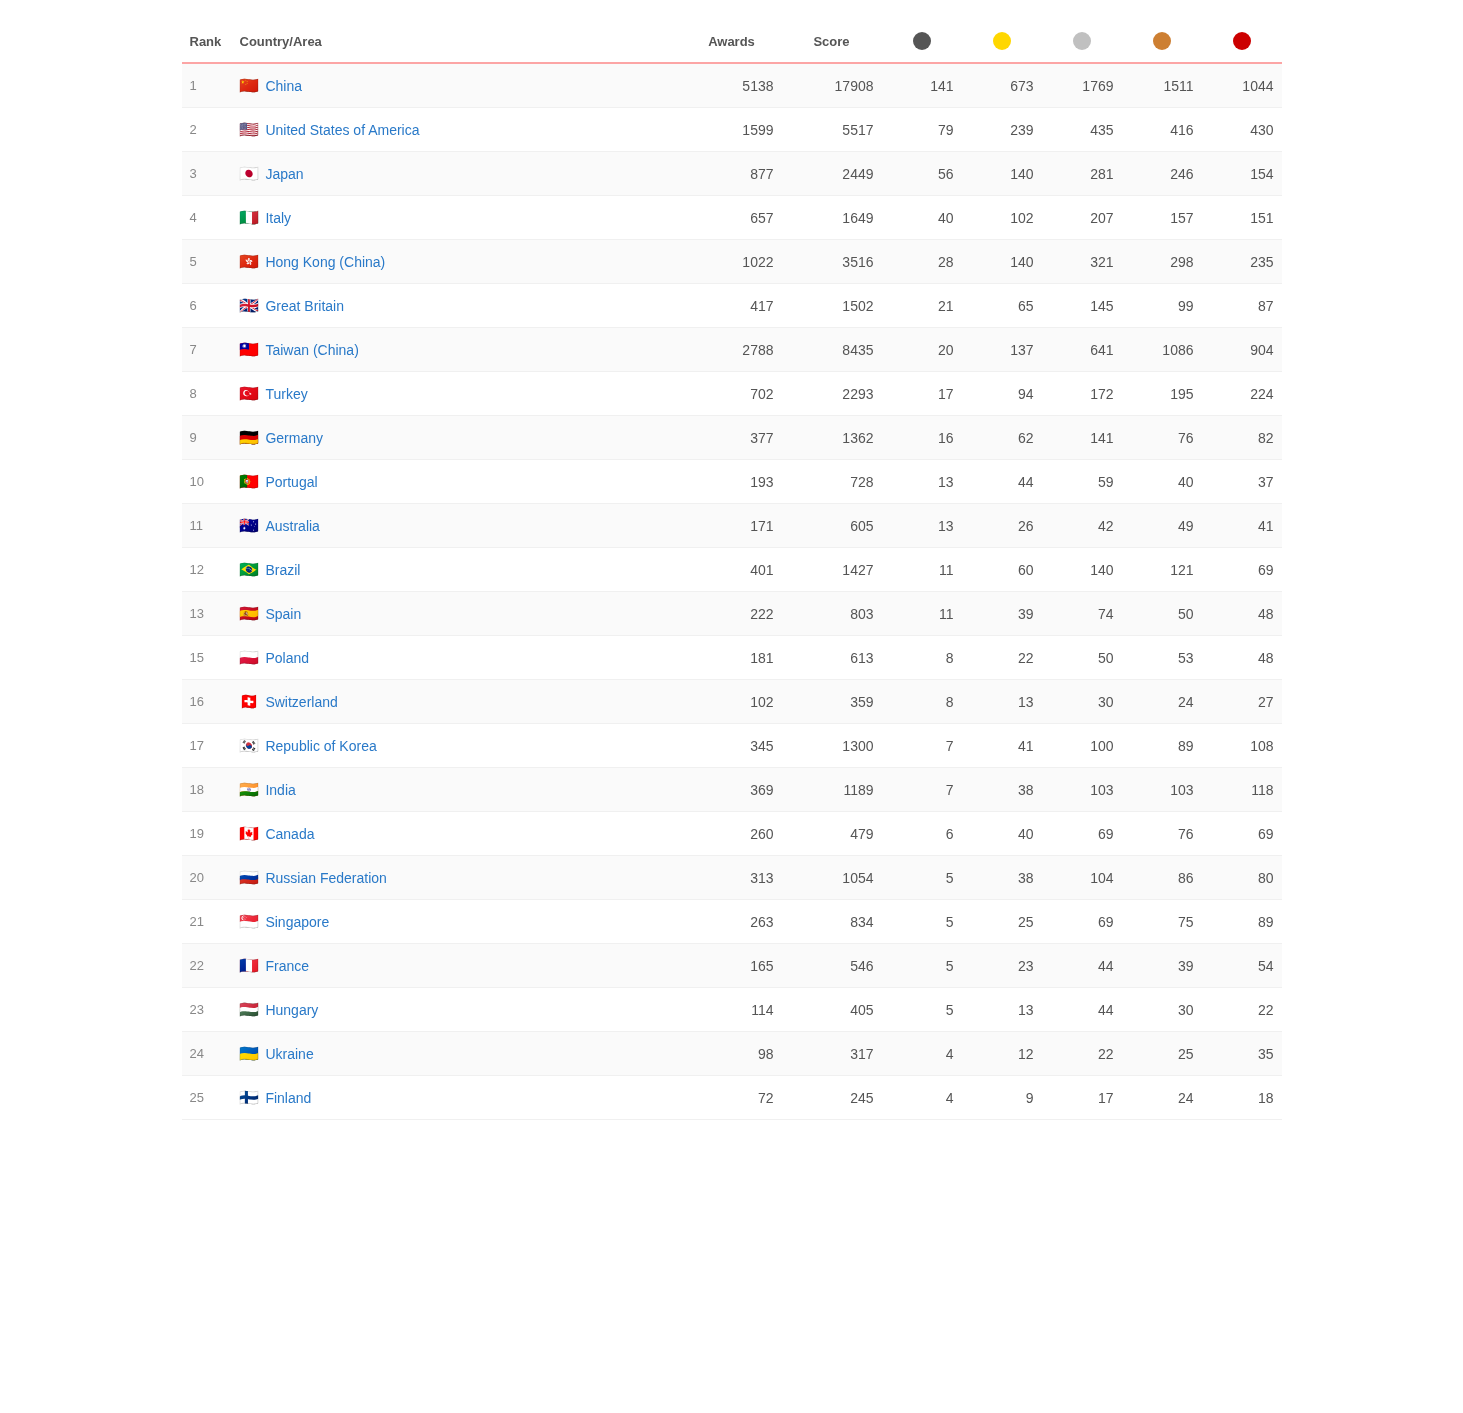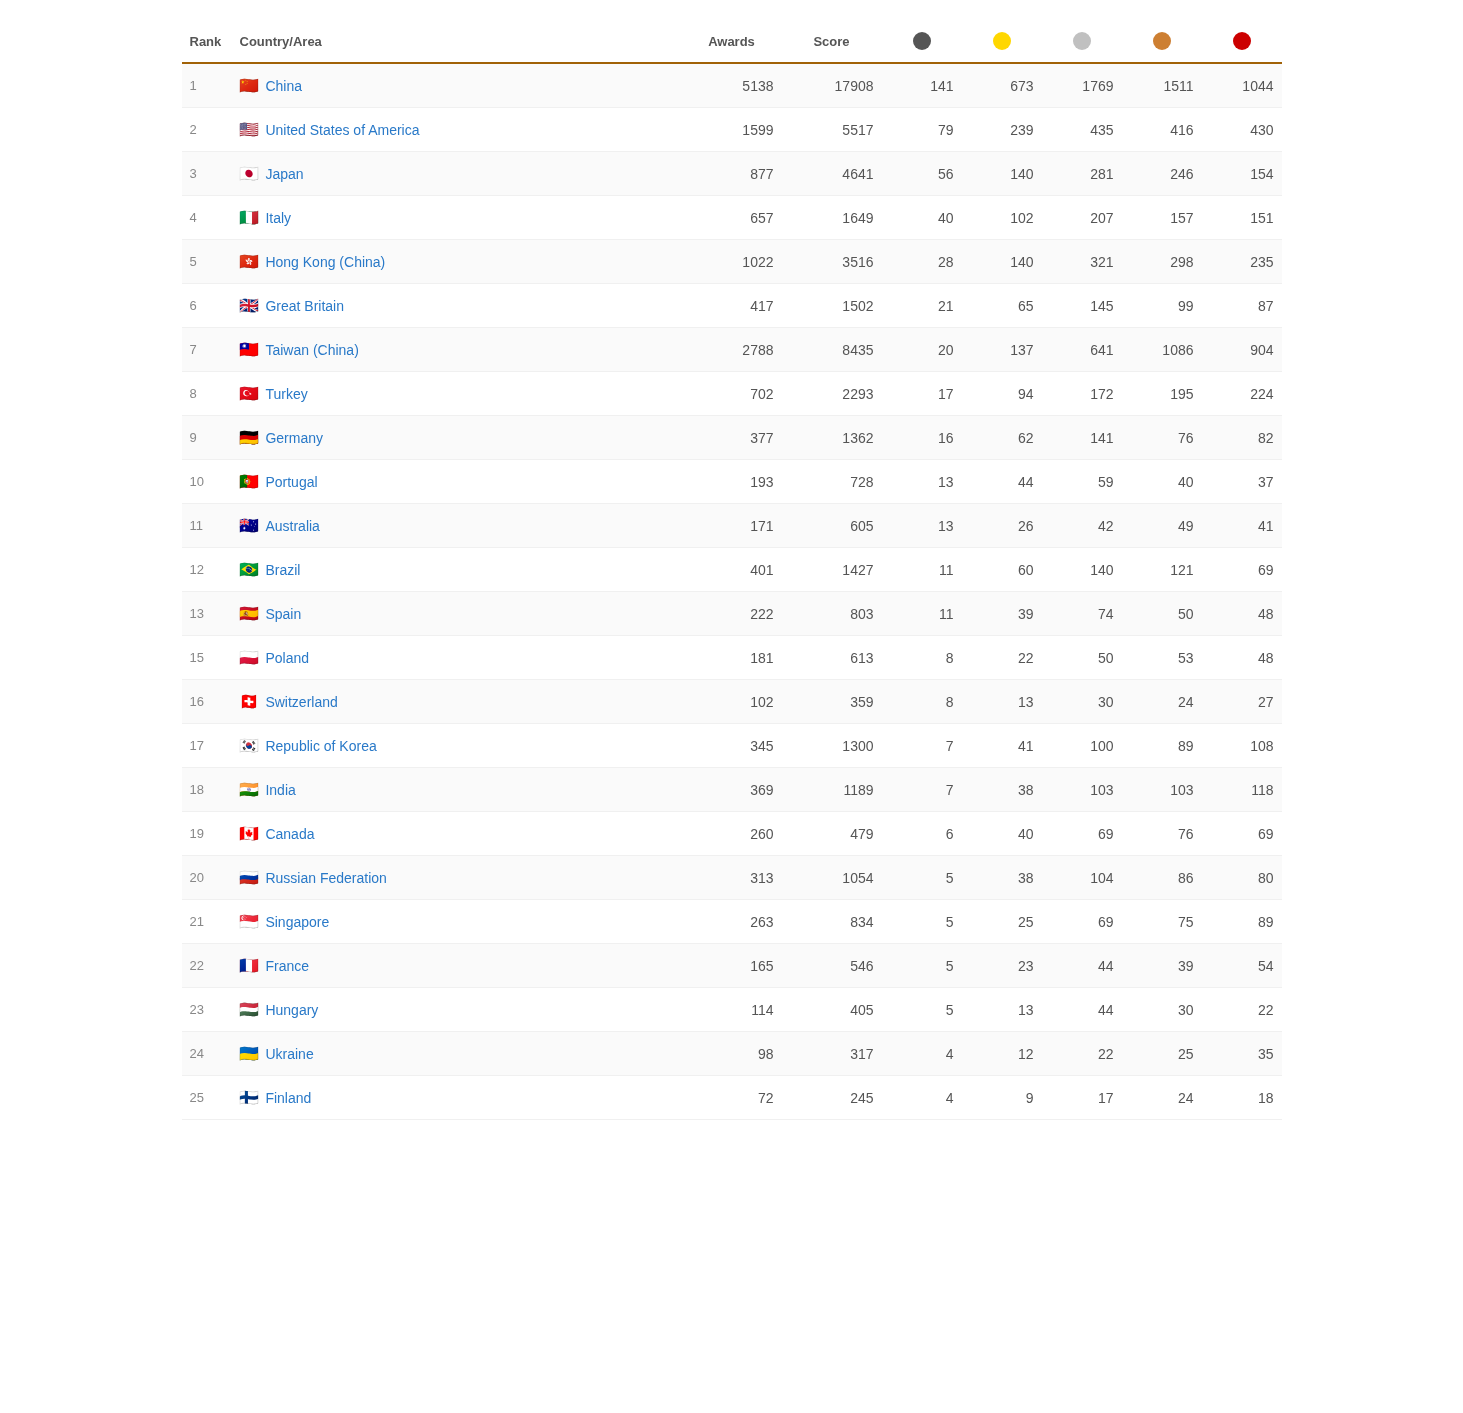--- a/index.html
+++ b/index.html
@@ -12,21 +12,21 @@
     .table-container {
       width: 1100px;
       margin: 0 auto;
       padding: 20px 0;
     }
     table {
       width: 100%;
       border-collapse: collapse;
     }
     thead tr {
-      border-bottom: 2px solid #a16207;
+      border-bottom: 2px solid #fca5a5;
     }
     thead th {
       padding: 12px 8px;
       text-align: left;
       font-weight: 600;
       color: #555;
       font-size: 13px;
     }
     thead th.numeric {
       text-align: center;
@@ -143,21 +143,21 @@
     <td class="numeric medal-col">435</td>
     <td class="numeric medal-col">416</td>
     <td class="numeric medal-col">430</td>
   </tr>
         <tr>
     <td class="rank-cell">3</td>
     <td class="country-cell">
       <span class="flag-emoji">🇯🇵</span><a class="country-name" href="#">Japan</a>
     </td>
     <td class="numeric awards-cell">877</td>
-    <td class="numeric score-cell">4641</td>
+    <td class="numeric score-cell">2449</td>
     <td class="numeric medal-col">56</td>
     <td class="numeric medal-col">140</td>
     <td class="numeric medal-col">281</td>
     <td class="numeric medal-col">246</td>
     <td class="numeric medal-col">154</td>
   </tr>
         <tr>
     <td class="rank-cell">4</td>
     <td class="country-cell">
       <span class="flag-emoji">🇮🇹</span><a class="country-name" href="#">Italy</a>

